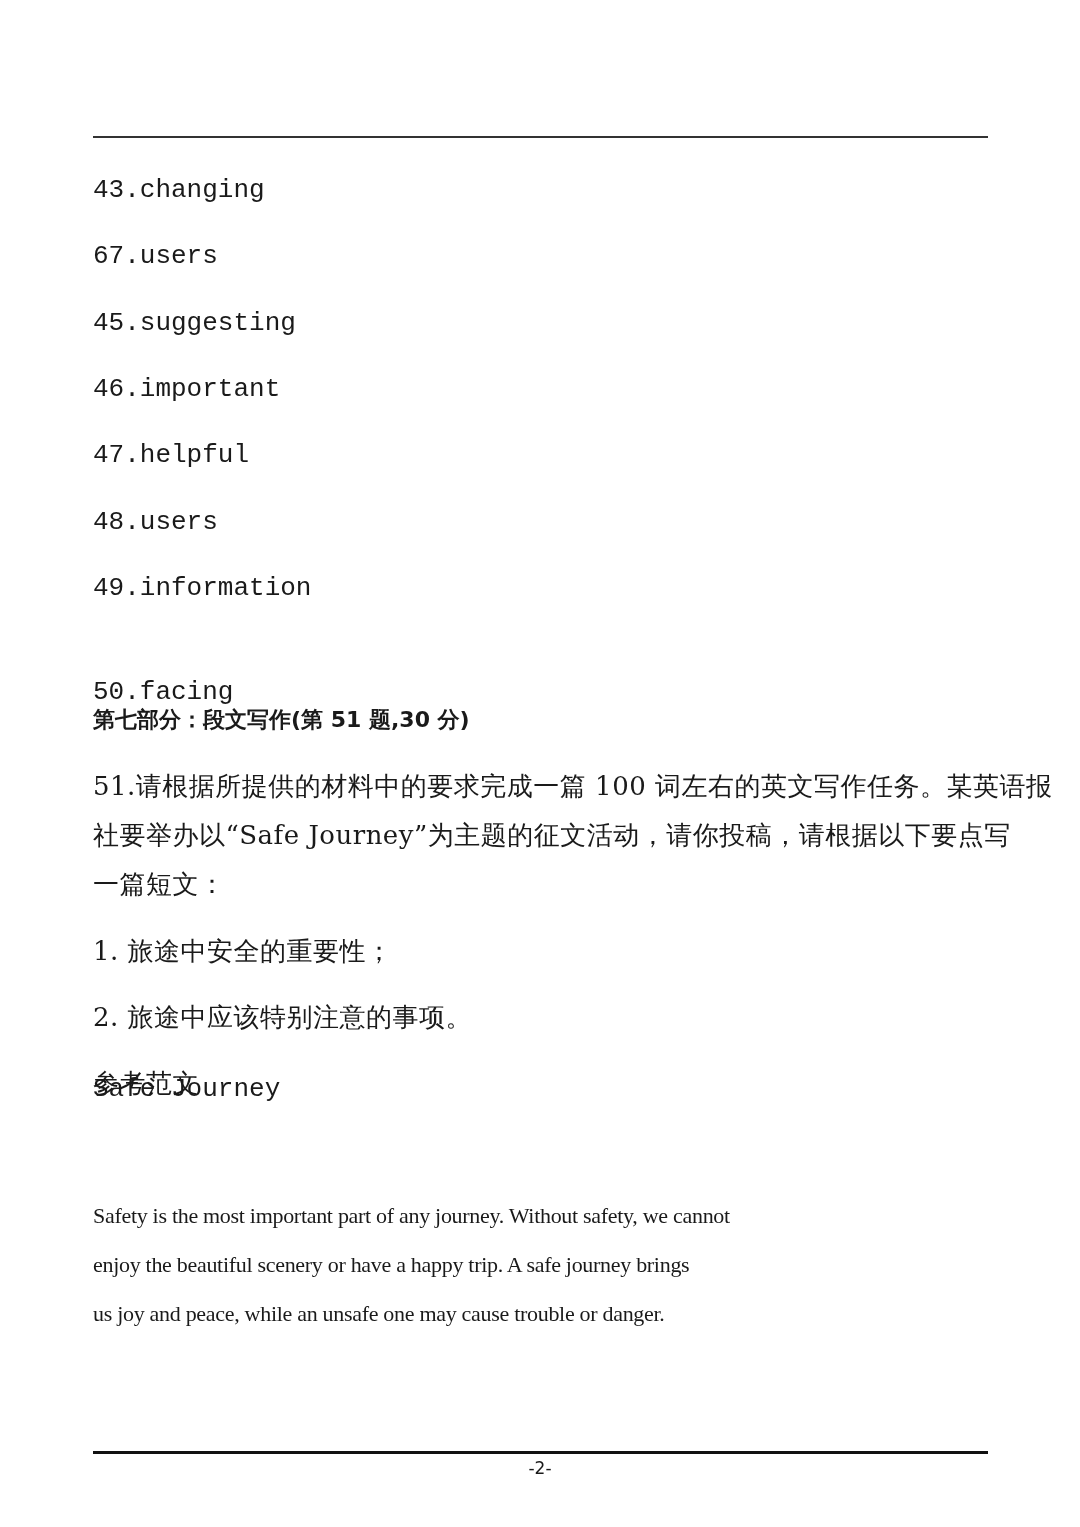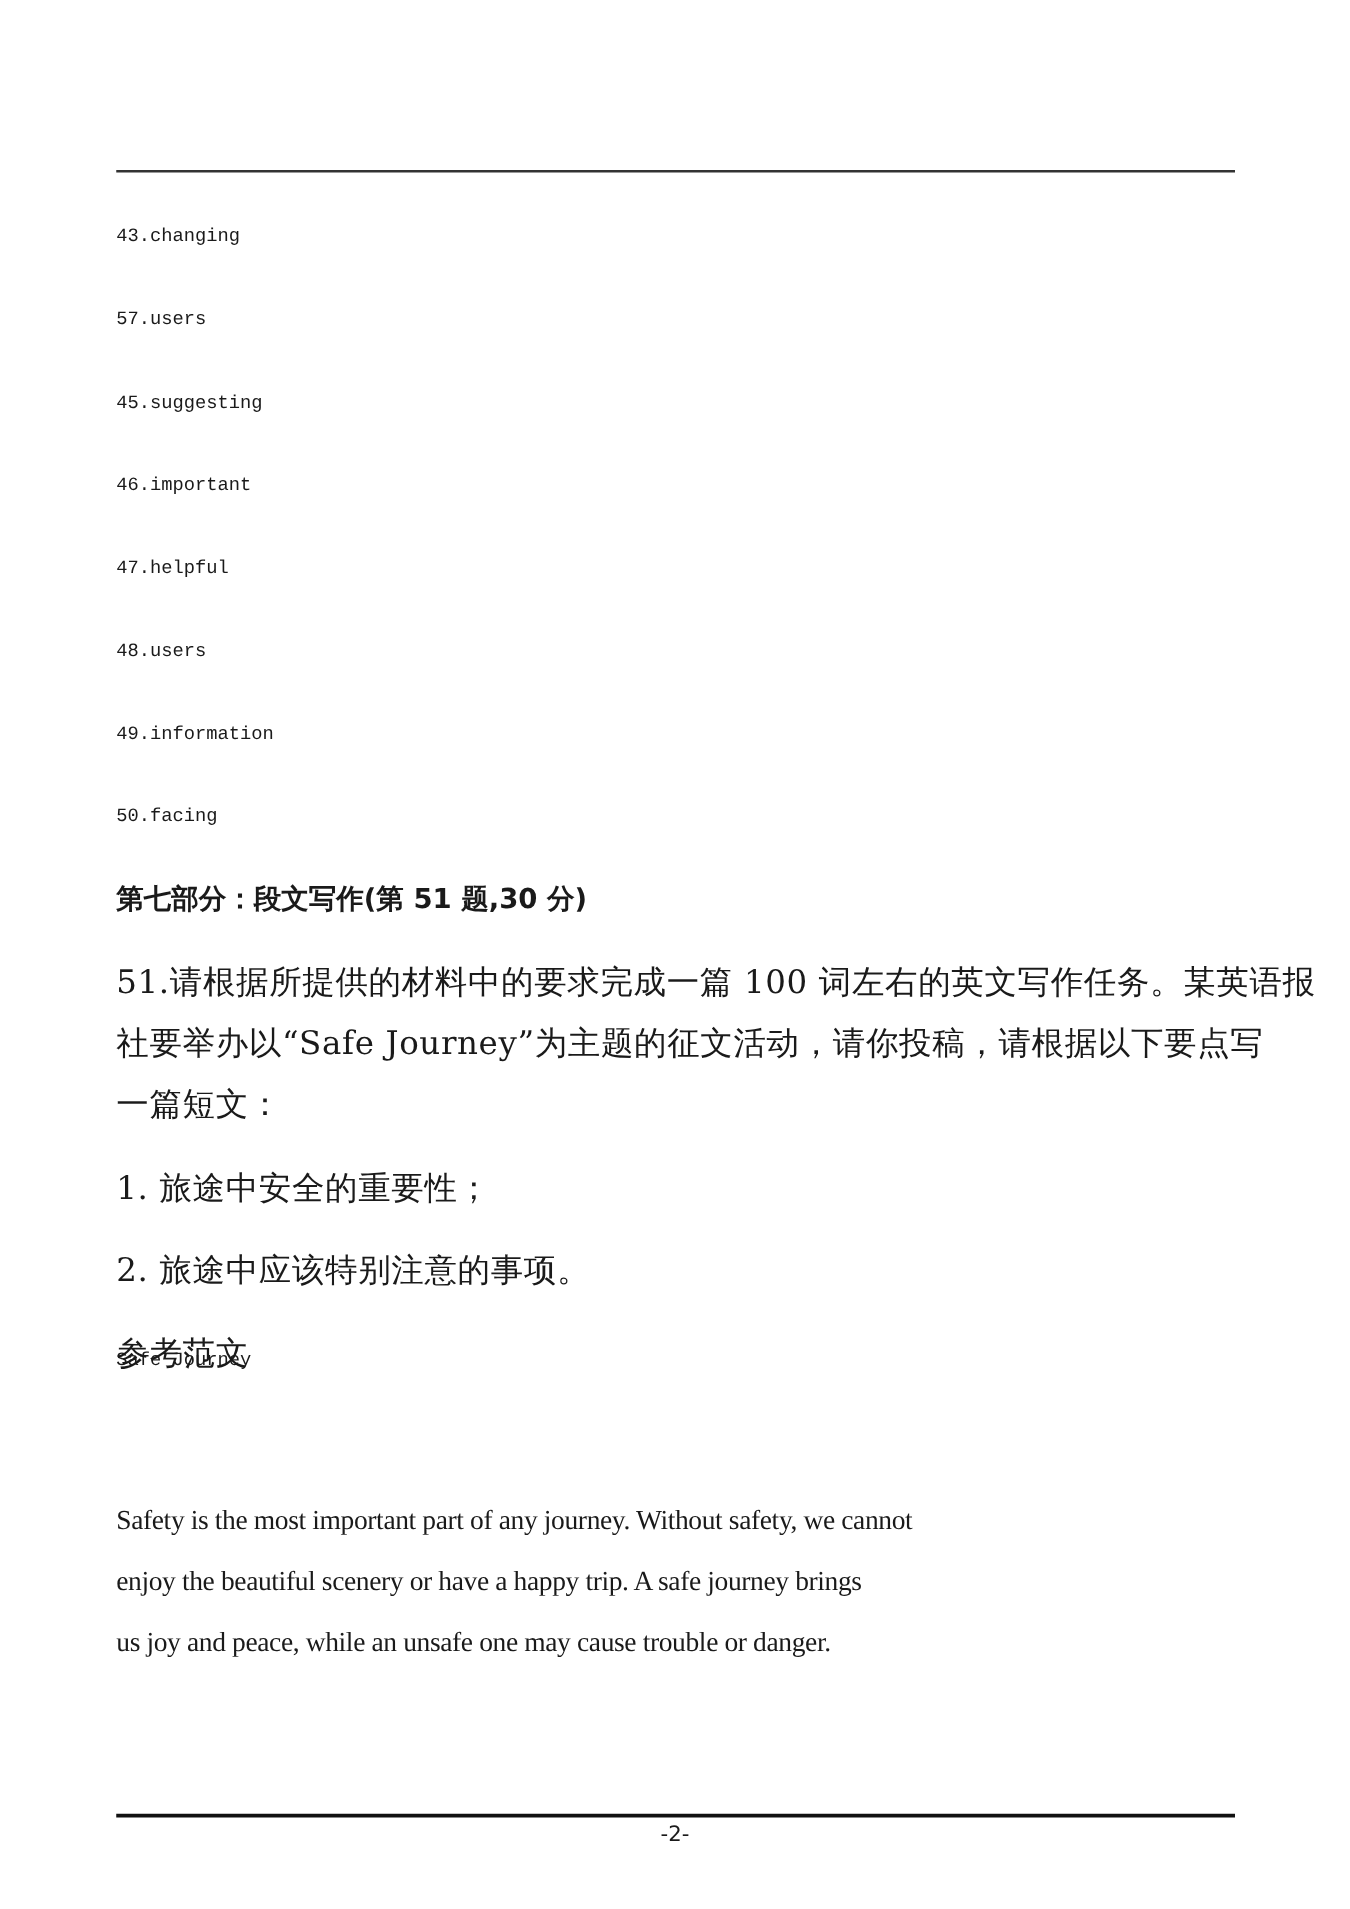--- a/index.html
+++ b/index.html
@@ -4,40 +4,40 @@
   <style>
     html, body { margin: 0; padding: 0; }
     body {
       width: 1080px; height: 1527px; background: #ffffff; position: relative;
       overflow: hidden; color: #1a1a1a;
       font-family: "Liberation Mono", "DejaVu Sans Mono", monospace;
     }
     .rule { position: absolute; left: 93px; width: 895px; background: #222; }
     .rule.top { top: 136px; height: 2px; background: #333; }
     .rule.bottom { top: 1451px; height: 3px; background: #111; }
-    .line { position: absolute; left: 93px; font-size: 15px; white-space: nowrap; line-height: 30px; }
+    .line { position: absolute; left: 93px; font-size: 26px; white-space: nowrap; line-height: 30px; }
     .heading { font-family: "DejaVu Sans", "Liberation Sans", sans-serif; font-weight: bold; font-size: 22px; }
     .cn { font-family: "DejaVu Serif", "Liberation Serif", serif; font-size: 26px; letter-spacing: 0.5px; }
     .essay { font-family: Liberation Serif, serif; font-size: 22px; letter-spacing: -0.3px; }
     .page-num { position: absolute; top: 1458px; left: 0; width: 1080px; text-align: center;
       font-family: "DejaVu Sans", sans-serif; font-size: 17px; }
   </style>
 </head>
 <body>
 
 <div class="rule top"></div>
 
 <div class="line" style="top:175px"><span>43.</span><span>changing</span></div>
-<div class="line" style="top:241px"><span>57.</span><span>users</span></div>
+<div class="line" style="top:241px"><span>67.</span><span>users</span></div>
 <div class="line" style="top:308px"><span>45.</span><span>suggesting</span></div>
 <div class="line" style="top:374px"><span>46.</span><span>important</span></div>
 <div class="line" style="top:440px"><span>47.</span><span>helpful</span></div>
 <div class="line" style="top:507px"><span>48.</span><span>users</span></div>
 <div class="line" style="top:573px"><span>49.</span><span>information</span></div>
-<div class="line" style="top:639px"><span>50.</span><span>facing</span></div>
+<div class="line" style="top:677px"><span>50.</span><span>facing</span></div>
 
 <div class="line heading" style="top:705px">第七部分：段文写作(第 51 题,30 分)</div>
 
 <div class="line cn" style="top:771px">51.请根据所提供的材料中的要求完成一篇 100 词左右的英文写作任务。某英语报</div>
 <div class="line cn" style="top:820px">社要举办以“Safe Journey”为主题的征文活动，请你投稿，请根据以下要点写</div>
 <div class="line cn" style="top:869px">一篇短文：</div>
 
 <div class="line cn" style="top:936px">1. 旅途中安全的重要性；</div>
 <div class="line cn" style="top:1002px">2. 旅途中应该特别注意的事项。</div>
 

